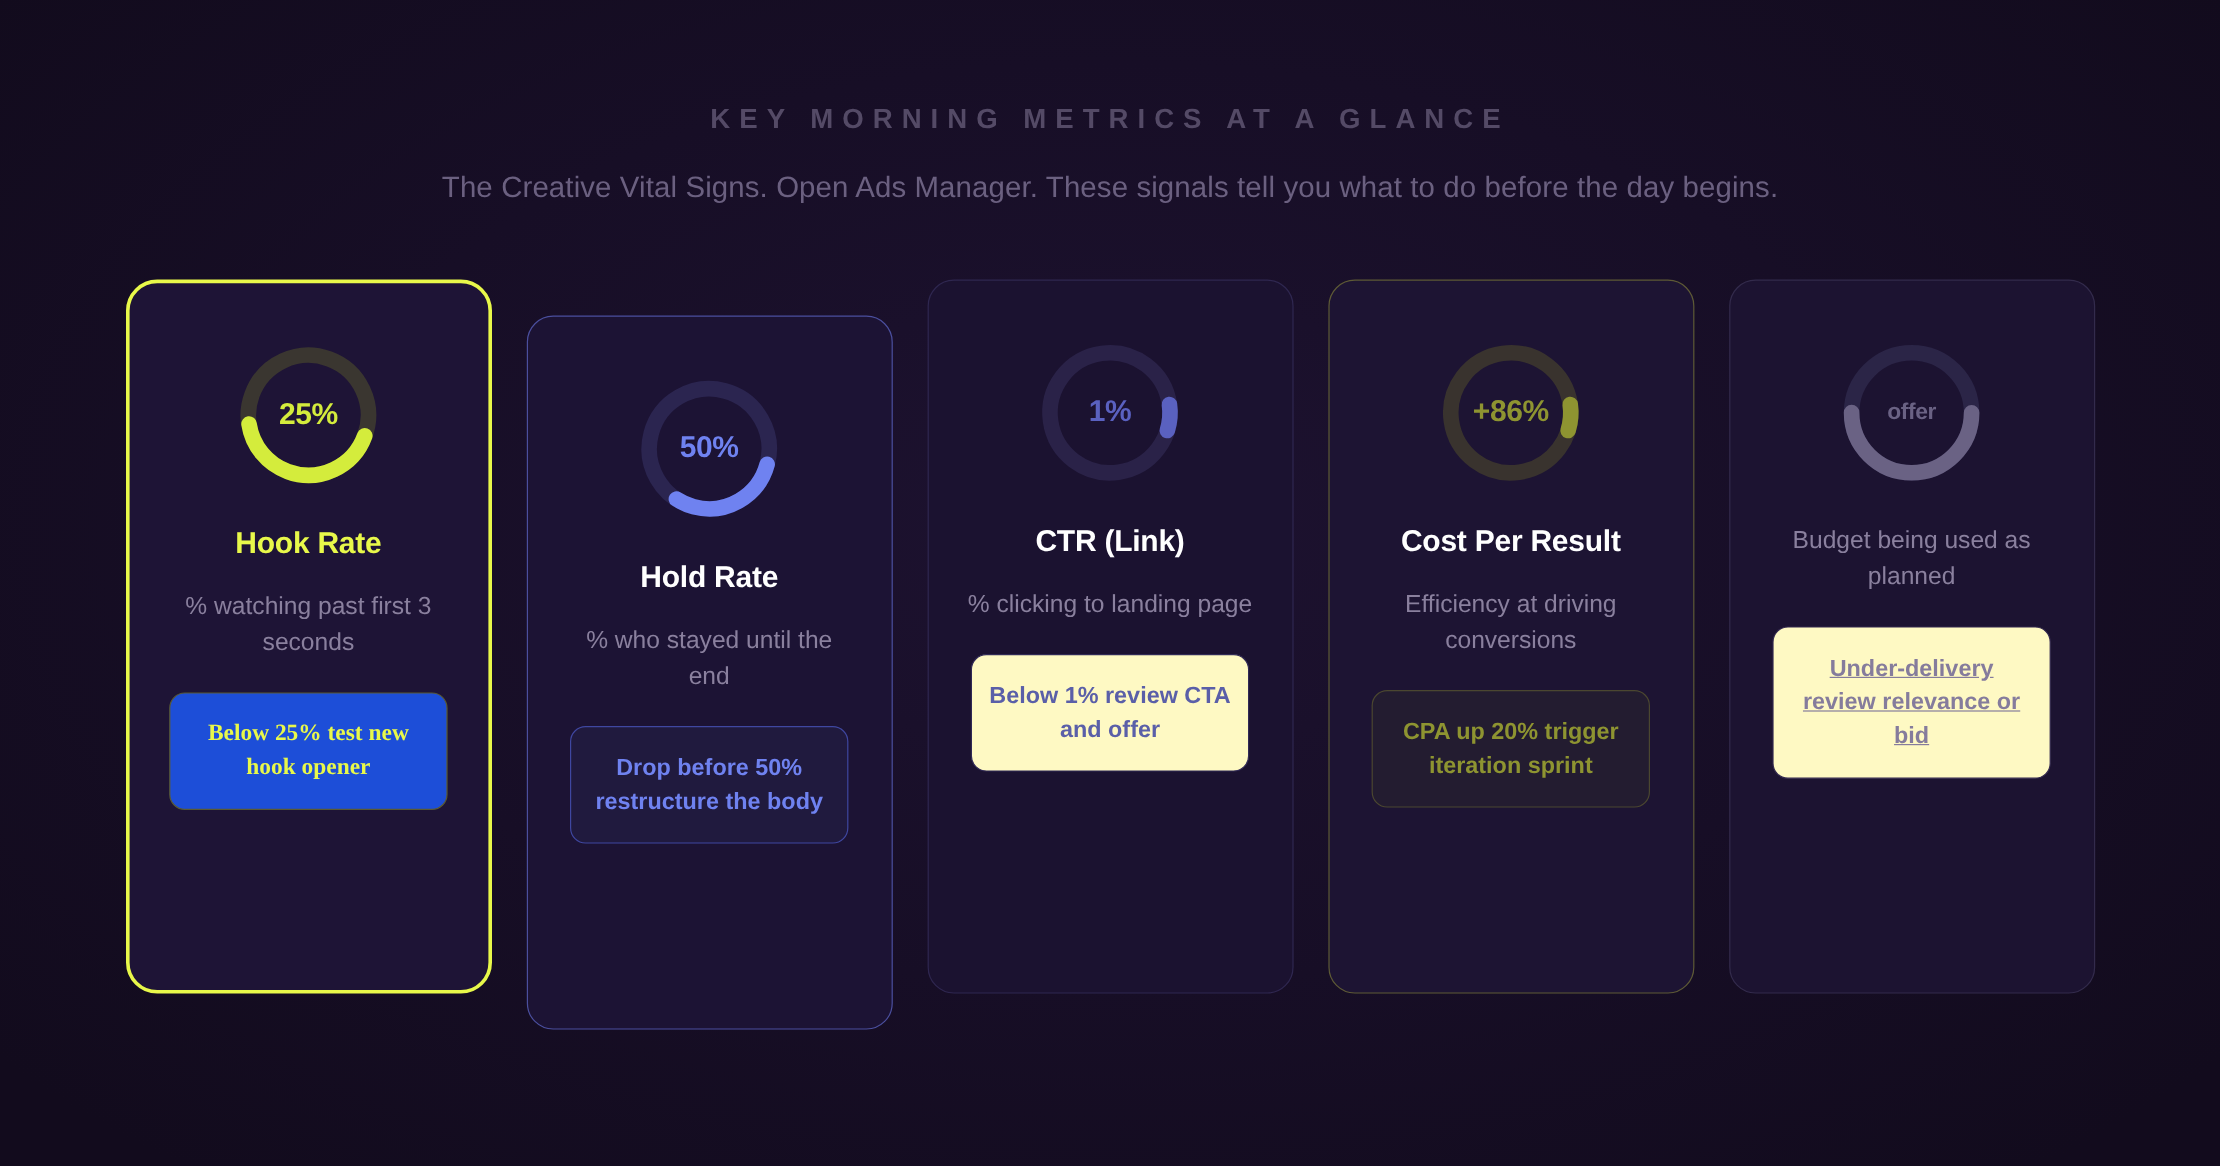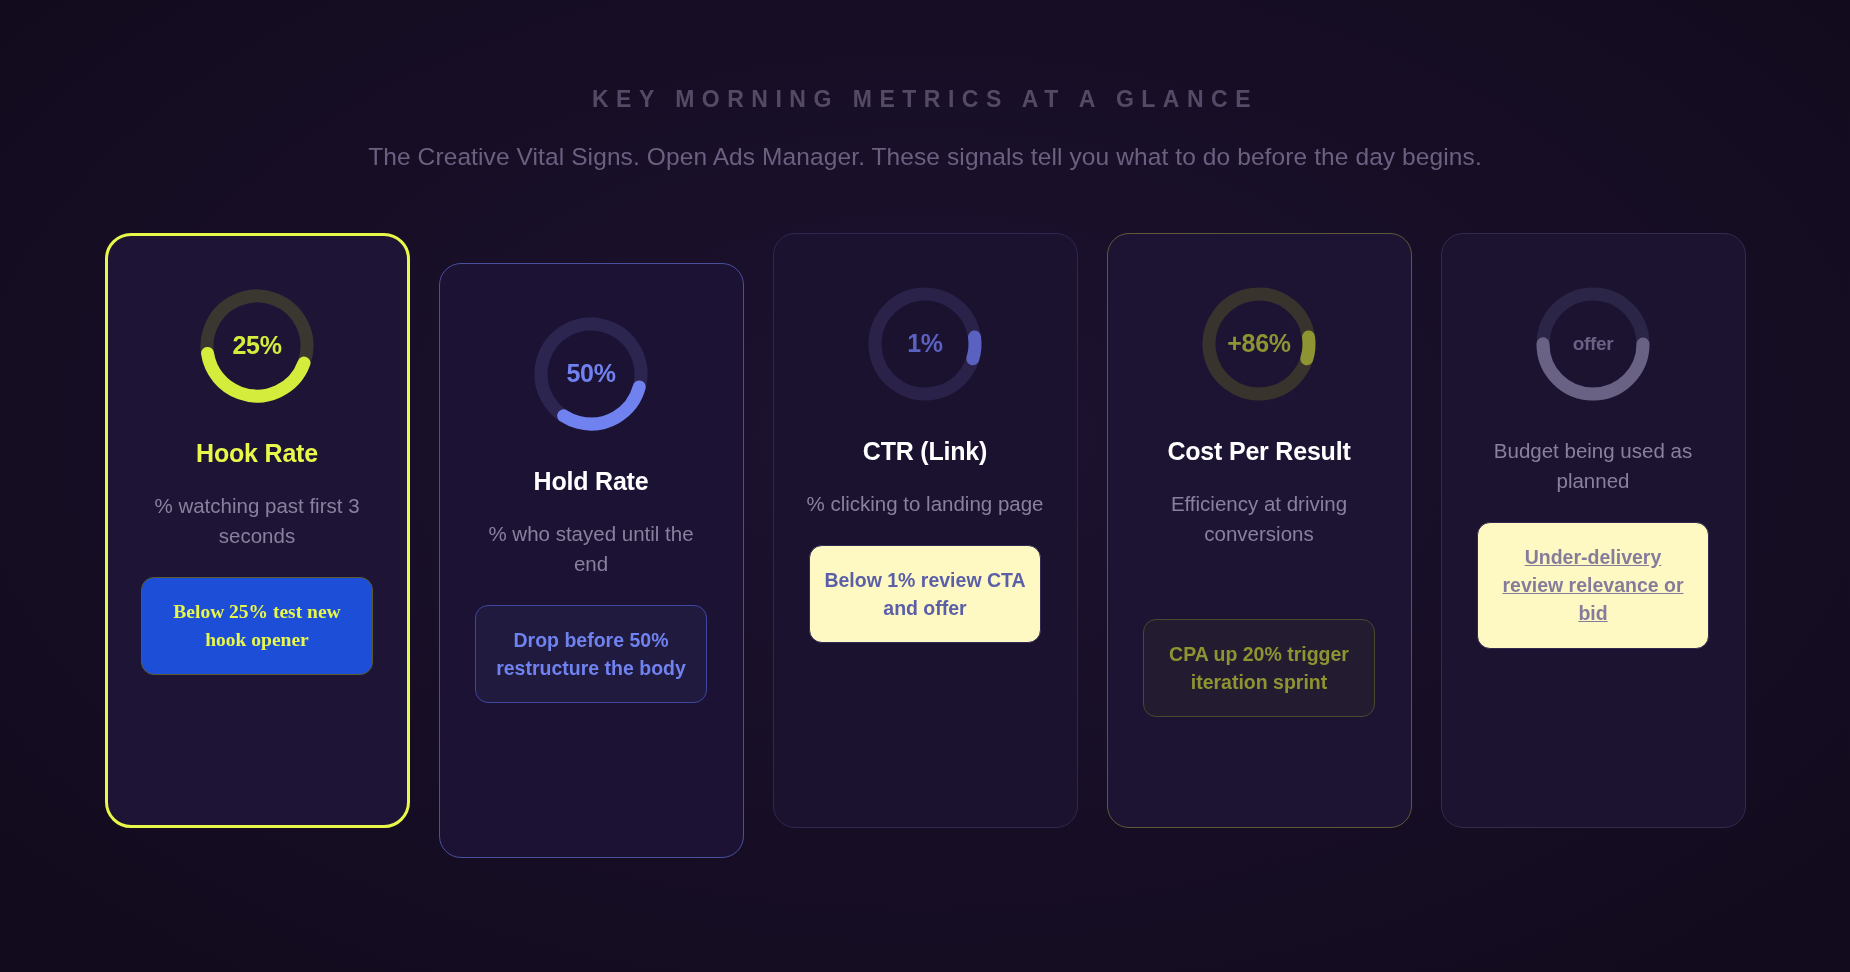--- a/index.html
+++ b/index.html
@@ -143,21 +143,21 @@
     border-radius: 13px;
     padding: 20px 14px;
     font-size: 19.5px;
     font-weight: 700;
     line-height: 1.45;
     border: 1.5px solid transparent;
   }
   .badge.b-lime   { background: #1d4ed8; border-color: #5a5a33; color: #e8f84a; font-family: Liberation Serif, serif; }
   .badge.b-blue   { background: #201a3e; border-color: #3f47a0; color: #6f82f0; }
   .badge.b-indigo { background: #fef9c3; border-color: #312a56; color: #5a5fa8; }
-  .badge.b-olive  { background: #231c30; border-color: #4b4730; color: #8e9431; margin-top: 44px; }
+  .badge.b-olive  { background: #231c30; border-color: #4b4730; color: #8e9431; }
   .badge.b-grey   { background: #fef9c3; border-color: #33294f; color: #857c9c; text-decoration: underline; }
 </style>
 </head>
 <body>
 
 <div class="page">
 
   <div class="header">
     <div class="eyebrow">KEY MORNING METRICS AT A GLANCE</div>
     <div class="subtitle">The Creative Vital Signs. Open Ads Manager. These signals tell you what to do before the day begins.</div>

